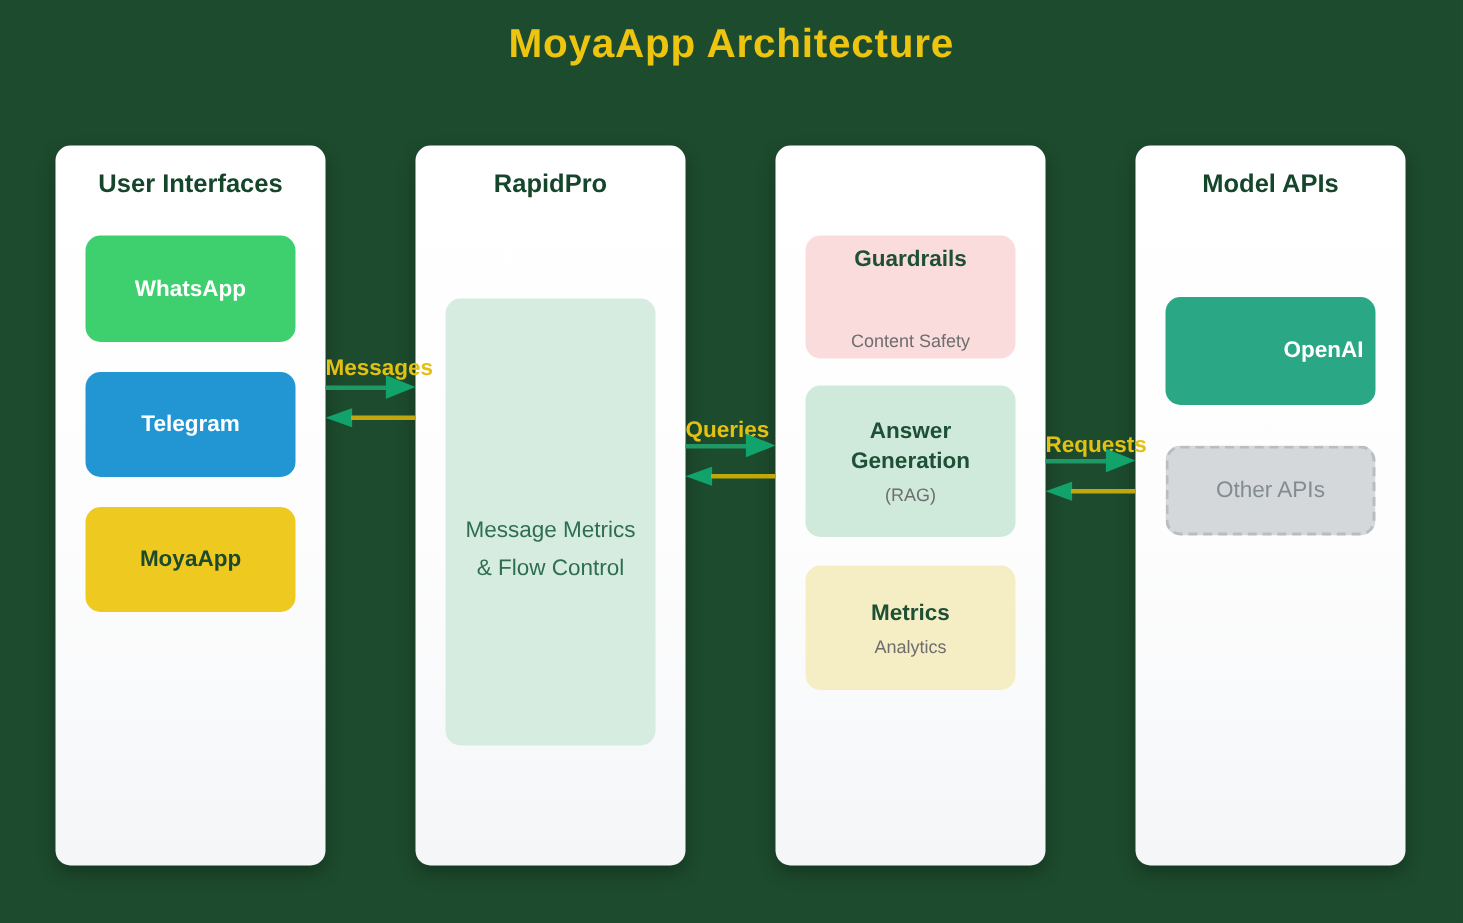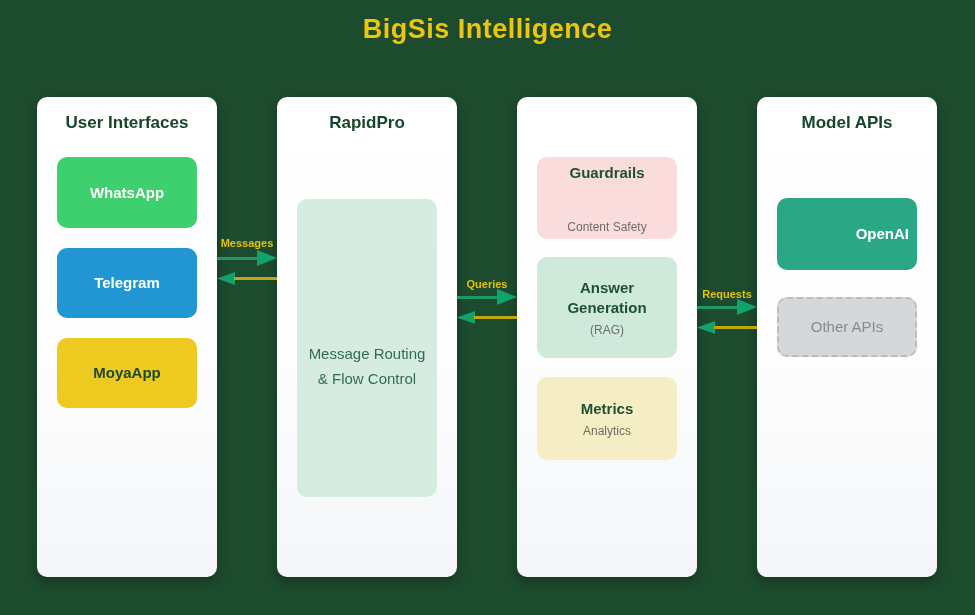--- a/index.html
+++ b/index.html
@@ -37,52 +37,52 @@
   .node-sublabel{font-size:12px;color:#6e6e6e;margin-top:5px;text-align:center;}
   .node-label.muted{color:#838c92;font-weight:normal;}
   .routing-box{
     position:absolute;left:20px;top:102px;width:140px;height:298px;
     border-radius:10px;
     display:flex;flex-direction:column;align-items:center;justify-content:center;
     padding-top:36px;box-sizing:border-box;
   }
   .routing-text{font-size:15px;line-height:25px;color:#2f6e50;text-align:center;}
   .conn-label{
-    position:absolute;width:60px;text-align:center;
-    font-size:11px;font-weight:bold;color:#e3c012;
+    position:absolute;width:60px;
+    font-size:15px;font-weight:bold;color:#e3c012;
   }
   .arrow-line{position:absolute;height:3px;}
   .arrow-head-right{position:absolute;width:20px;height:16px;clip-path:polygon(0 0,0 100%,100% 50%);}
   .arrow-head-left{position:absolute;width:18px;height:13px;clip-path:polygon(100% 0,100% 100%,0 50%);}
 </style>
 </head>
 <body>
 
 <div class="stage">
 
-  <div class="diagram-title">BigSis Intelligence</div>
+  <div class="diagram-title">MoyaApp Architecture</div>
 
   <div class="card" style="left:37px;">
     <div class="card-title">User Interfaces</div>
     <div class="node" style="top: 60px; height: 71px; background-color: rgb(62, 208, 110);">
       <div class="node-label">WhatsApp</div>
     </div>
     <div class="node" style="top: 151px; height: 70px; background-color: rgb(33, 150, 211);">
       <div class="node-label">Telegram</div>
     </div>
     <div class="node" style="top: 241px; height: 70px; background-color: rgb(238, 201, 31);">
       <div class="node-label dark">MoyaApp</div>
     </div>
   </div>
 
   <div class="card" style="left:277px;">
     <div class="card-title">RapidPro</div>
     <div class="routing-box" style="background-color: rgb(214, 236, 224);">
       <div class="routing-text">
-        <div>Message Routing</div>
+        <div>Message Metrics</div>
         <div>&amp; Flow Control</div>
       </div>
     </div>
   </div>
 
   <div class="card" style="left:517px;">
     <div class="node" style="top: 60px; height: 82px; background-color: rgb(251, 220, 220); gap: 32px;">
       <div class="node-label green">Guardrails</div>
       <div class="node-sublabel">Content Safety</div>
     </div>

